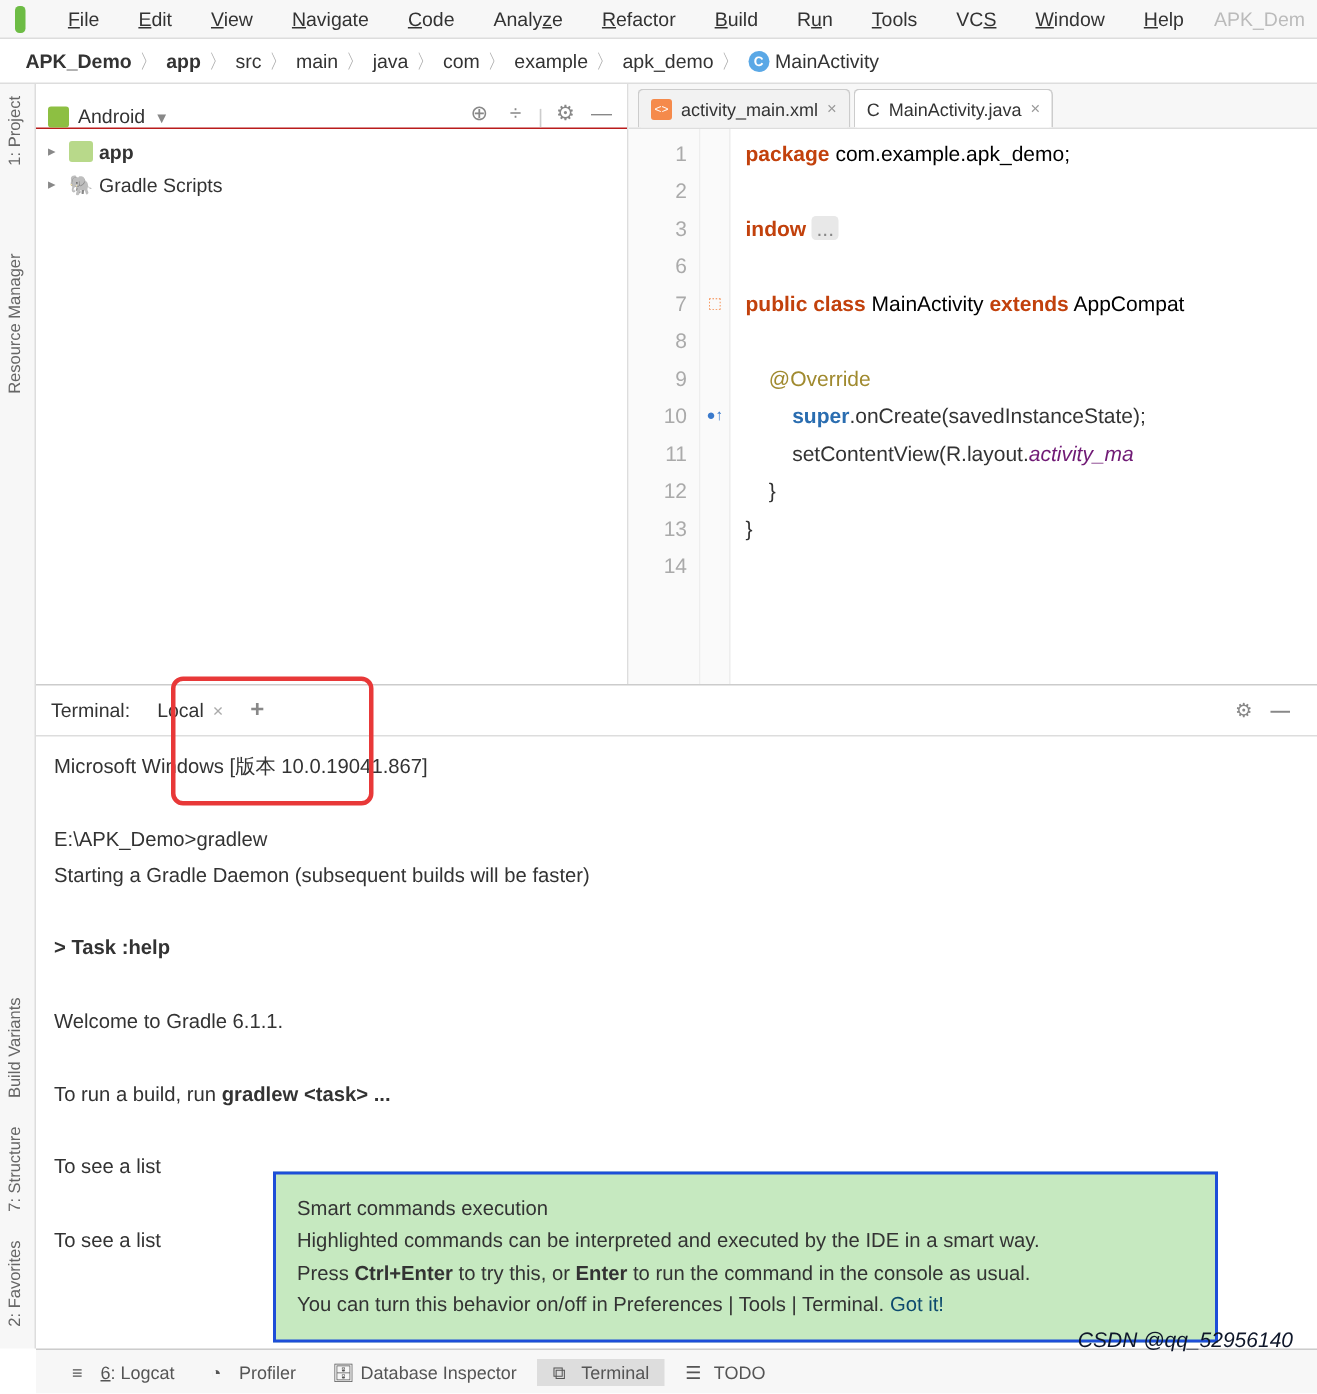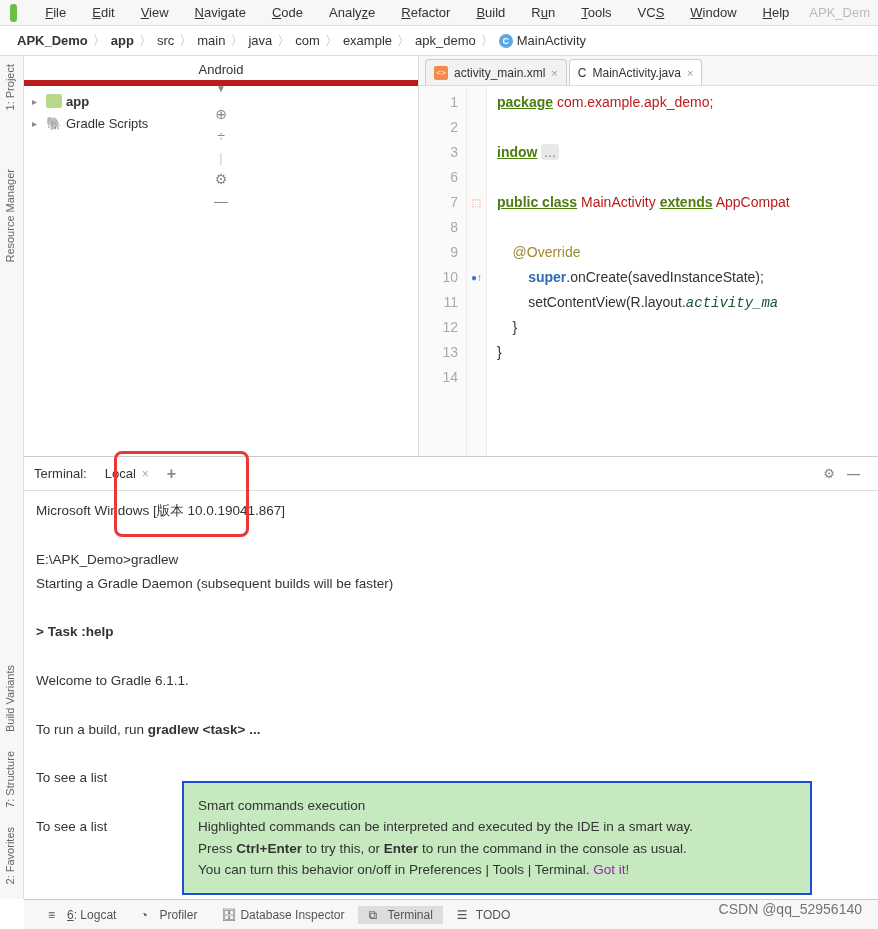--- a/index.html
+++ b/index.html
@@ -20,21 +20,21 @@
 
 
 .left-gutter { position: absolute; left: 0; top: 56px; bottom: 30px; width: 24px; border-right: 1px solid #ddd; background: #f7f7f7; }
 .left-gutter .vt { writing-mode: vertical-rl; transform: rotate(180deg); font-size: 11px; color: #666; padding: 8px 4px; display: inline-flex; align-items: center; gap: 4px; }
 
 
 .middle { position: absolute; left: 24px; right: 0; top: 56px; height: 400px; display: flex; }
 
 
 .project { width: 395px; border-right: 1px solid #ddd; background: #fff; }
-.proj-head { height: 30px; display: flex; align-items: center; padding: 0 8px; border-bottom: 6px solid #b91c1c; gap: 6px; flex-direction: column; }
+.proj-head { height: 30px; display: flex; align-items: flex-end; padding: 0 8px; border-bottom: 1px solid #b91c1c; gap: 6px; }
 .proj-head .and-ic { width: 14px; height: 14px; background: #8dbf42; border-radius: 2px; }
 .proj-head .chev { color: #888; font-size: 10px; }
 .proj-head .spacer { flex: 1; }
 .proj-head .tb-ic { width: 18px; height: 18px; color: #888; font-size: 14px; text-align: center; cursor: pointer; }
 .tree { padding: 4px 8px; font-size: 13px; }
 .tree .row { display: flex; align-items: center; gap: 4px; height: 22px; }
 .tree .row .tog { width: 10px; color: #888; font-size: 10px; }
 .tree .row .fic { width: 16px; height: 14px; background: #b8d98a; border-radius: 2px; }
 .tree .row .gic { width: 16px; height: 14px; color: #777; }
 
@@ -45,53 +45,53 @@
 .ed-tab.active { background: #fff; }
 .ed-tab .x { color: #999; font-size: 11px; }
 .ed-ic-xml { width: 14px; height: 14px; background: #f58a4b; border-radius: 2px; display: inline-flex; align-items: center; justify-content: center; color: #fff; font-size: 8px; }
 .ed-body { flex: 1; display: flex; overflow: hidden; font-family: Consolas, monospace; font-size: 14px; }
 .gutter { width: 48px; text-align: right; color: #aaa; padding-top: 4px; border-right: 1px solid #eee; background: #fafafa; }
 .gutter div { height: 25px; padding-right: 8px; line-height: 25px; }
 .gut2 { width: 20px; background: #fafafa; border-right: 1px solid #eee; padding-top: 4px; }
 .gut2 div { height: 25px; text-align: center; line-height: 25px; font-size: 10px; color: #f58a4b; }
 .code { flex: 1; padding: 4px 10px; white-space: nowrap; }
 .code div { height: 25px; line-height: 25px; }
-.kw { color: #4d7c0f; font-weight: bold; text-decoration: underline; }
+.kw { color: #c2410c; font-weight: bold; }
 .ann { color: #a08a2f; }
-.id { color: #b91c1c; }
+.id { color: #000000; }
 .fn { color: #333; }
-.it { color: #14532d; font-style: italic; font-family: Liberation Mono, monospace; }
+.it { color: #701a75; font-style: italic; }
 .sup { color: #2a6db0; font-weight: bold; }
 .fold { background: #e8e8e8; padding: 0 3px; border-radius: 3px; color: #888; }
 
 
 .term-wrap { position: absolute; left: 24px; right: 0; top: 456px; bottom: 30px; border-top: 1px solid #ccc; display: flex; flex-direction: column; }
 .term-head { height: 34px; display: flex; align-items: center; padding: 0 10px; border-bottom: 1px solid #ddd; position: relative; }
 .term-head .lbl { margin-right: 8px; }
 .term-tab { padding: 4px 10px; display: inline-flex; align-items: center; gap: 6px; }
 .term-tab .x { color: #aaa; font-size: 12px; }
 .term-head .plus { padding: 4px 8px; color: #888; font-weight: bold; font-size: 16px; }
 .term-head .spacer { flex: 1; }
 .term-head .gear { color: #888; padding: 4px; }
 .term-head .min { color: #888; padding: 4px 8px; font-weight: bold; }
 .redbox { position: absolute; left: 90px; top: -6px; width: 135px; height: 86px; border: 3px solid #e83838; border-radius: 8px; pointer-events: none; z-index: 5; }
 .term-body { flex: 1; padding: 8px 12px; font-family: Consolas, monospace; font-size: 13.5px; line-height: 1.8; overflow: hidden; position: relative; }
 .term-body .b { font-weight: bold; }
 
 
 .tip { position: absolute; left: 158px; bottom: 4px; width: 630px; background: #c6e9c0; border: 2px solid #1d4ed8; padding: 12px 14px; font-family: "Segoe UI", sans-serif; font-size: 13.5px; line-height: 1.6; }
 .tip b { font-weight: bold; }
-.tip a { color: #a21caf; cursor: pointer; }
+.tip a { color: #0c4a6e; cursor: pointer; }
 
 
 .bottombar { position: absolute; left: 24px; right: 0; bottom: 0; height: 30px; border-top: 1px solid #ccc; background: #f7f7f7; display: flex; align-items: center; gap: 4px; padding-left: 14px; font-size: 12px; }
 .bottombar .bi { padding: 2px 10px; display: inline-flex; align-items: center; gap: 5px; color: #555; }
 .bottombar .bi.act { background: #ddd; }
 .bottombar .bic { width: 14px; height: 14px; display: inline-block; }
-.watermark { position: absolute; right: 16px; bottom: 12px; color: #737373; font-size: 14px; }
+.watermark { position: absolute; right: 16px; bottom: 28px; color: #0f172a; font-size: 14px; font-style: italic; }
 </style>
 </head>
 <body>
 
 <div class="menubar">
   <div class="logo"></div>
   <span class="mi"><u>F</u>ile</span>
   <span class="mi"><u>E</u>dit</span>
   <span class="mi"><u>V</u>iew</span>
   <span class="mi"><u>N</u>avigate</span>

